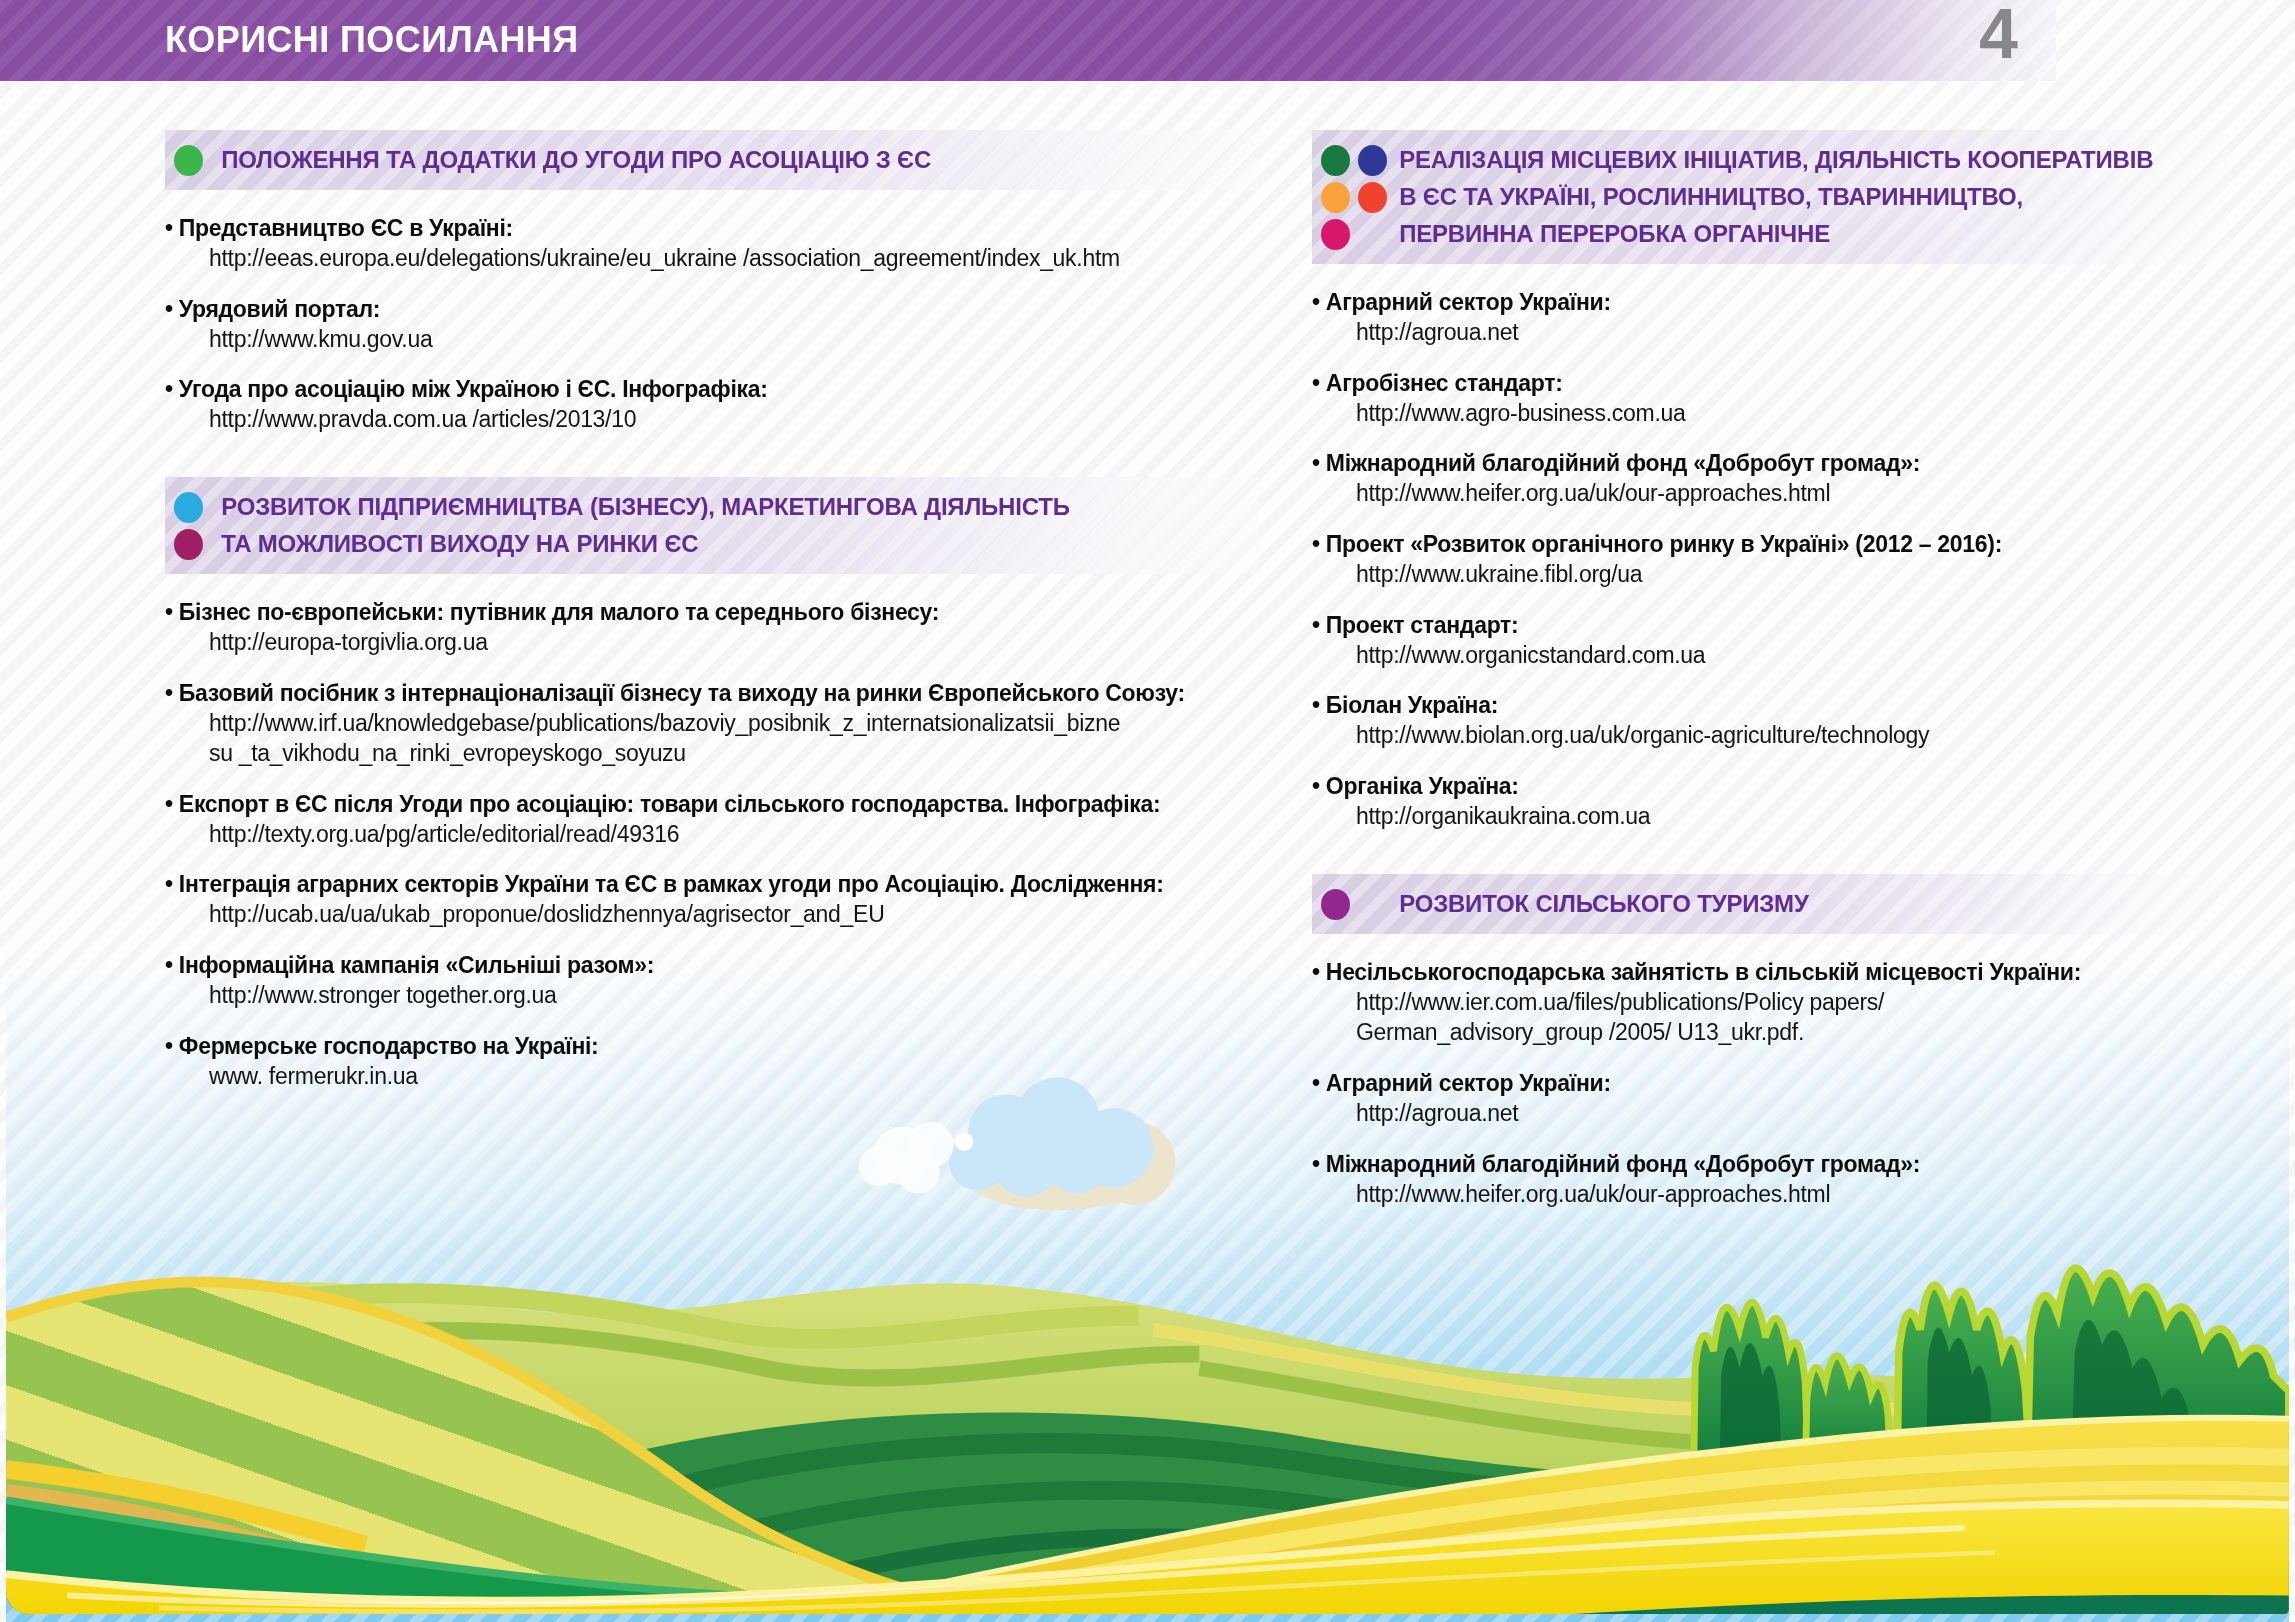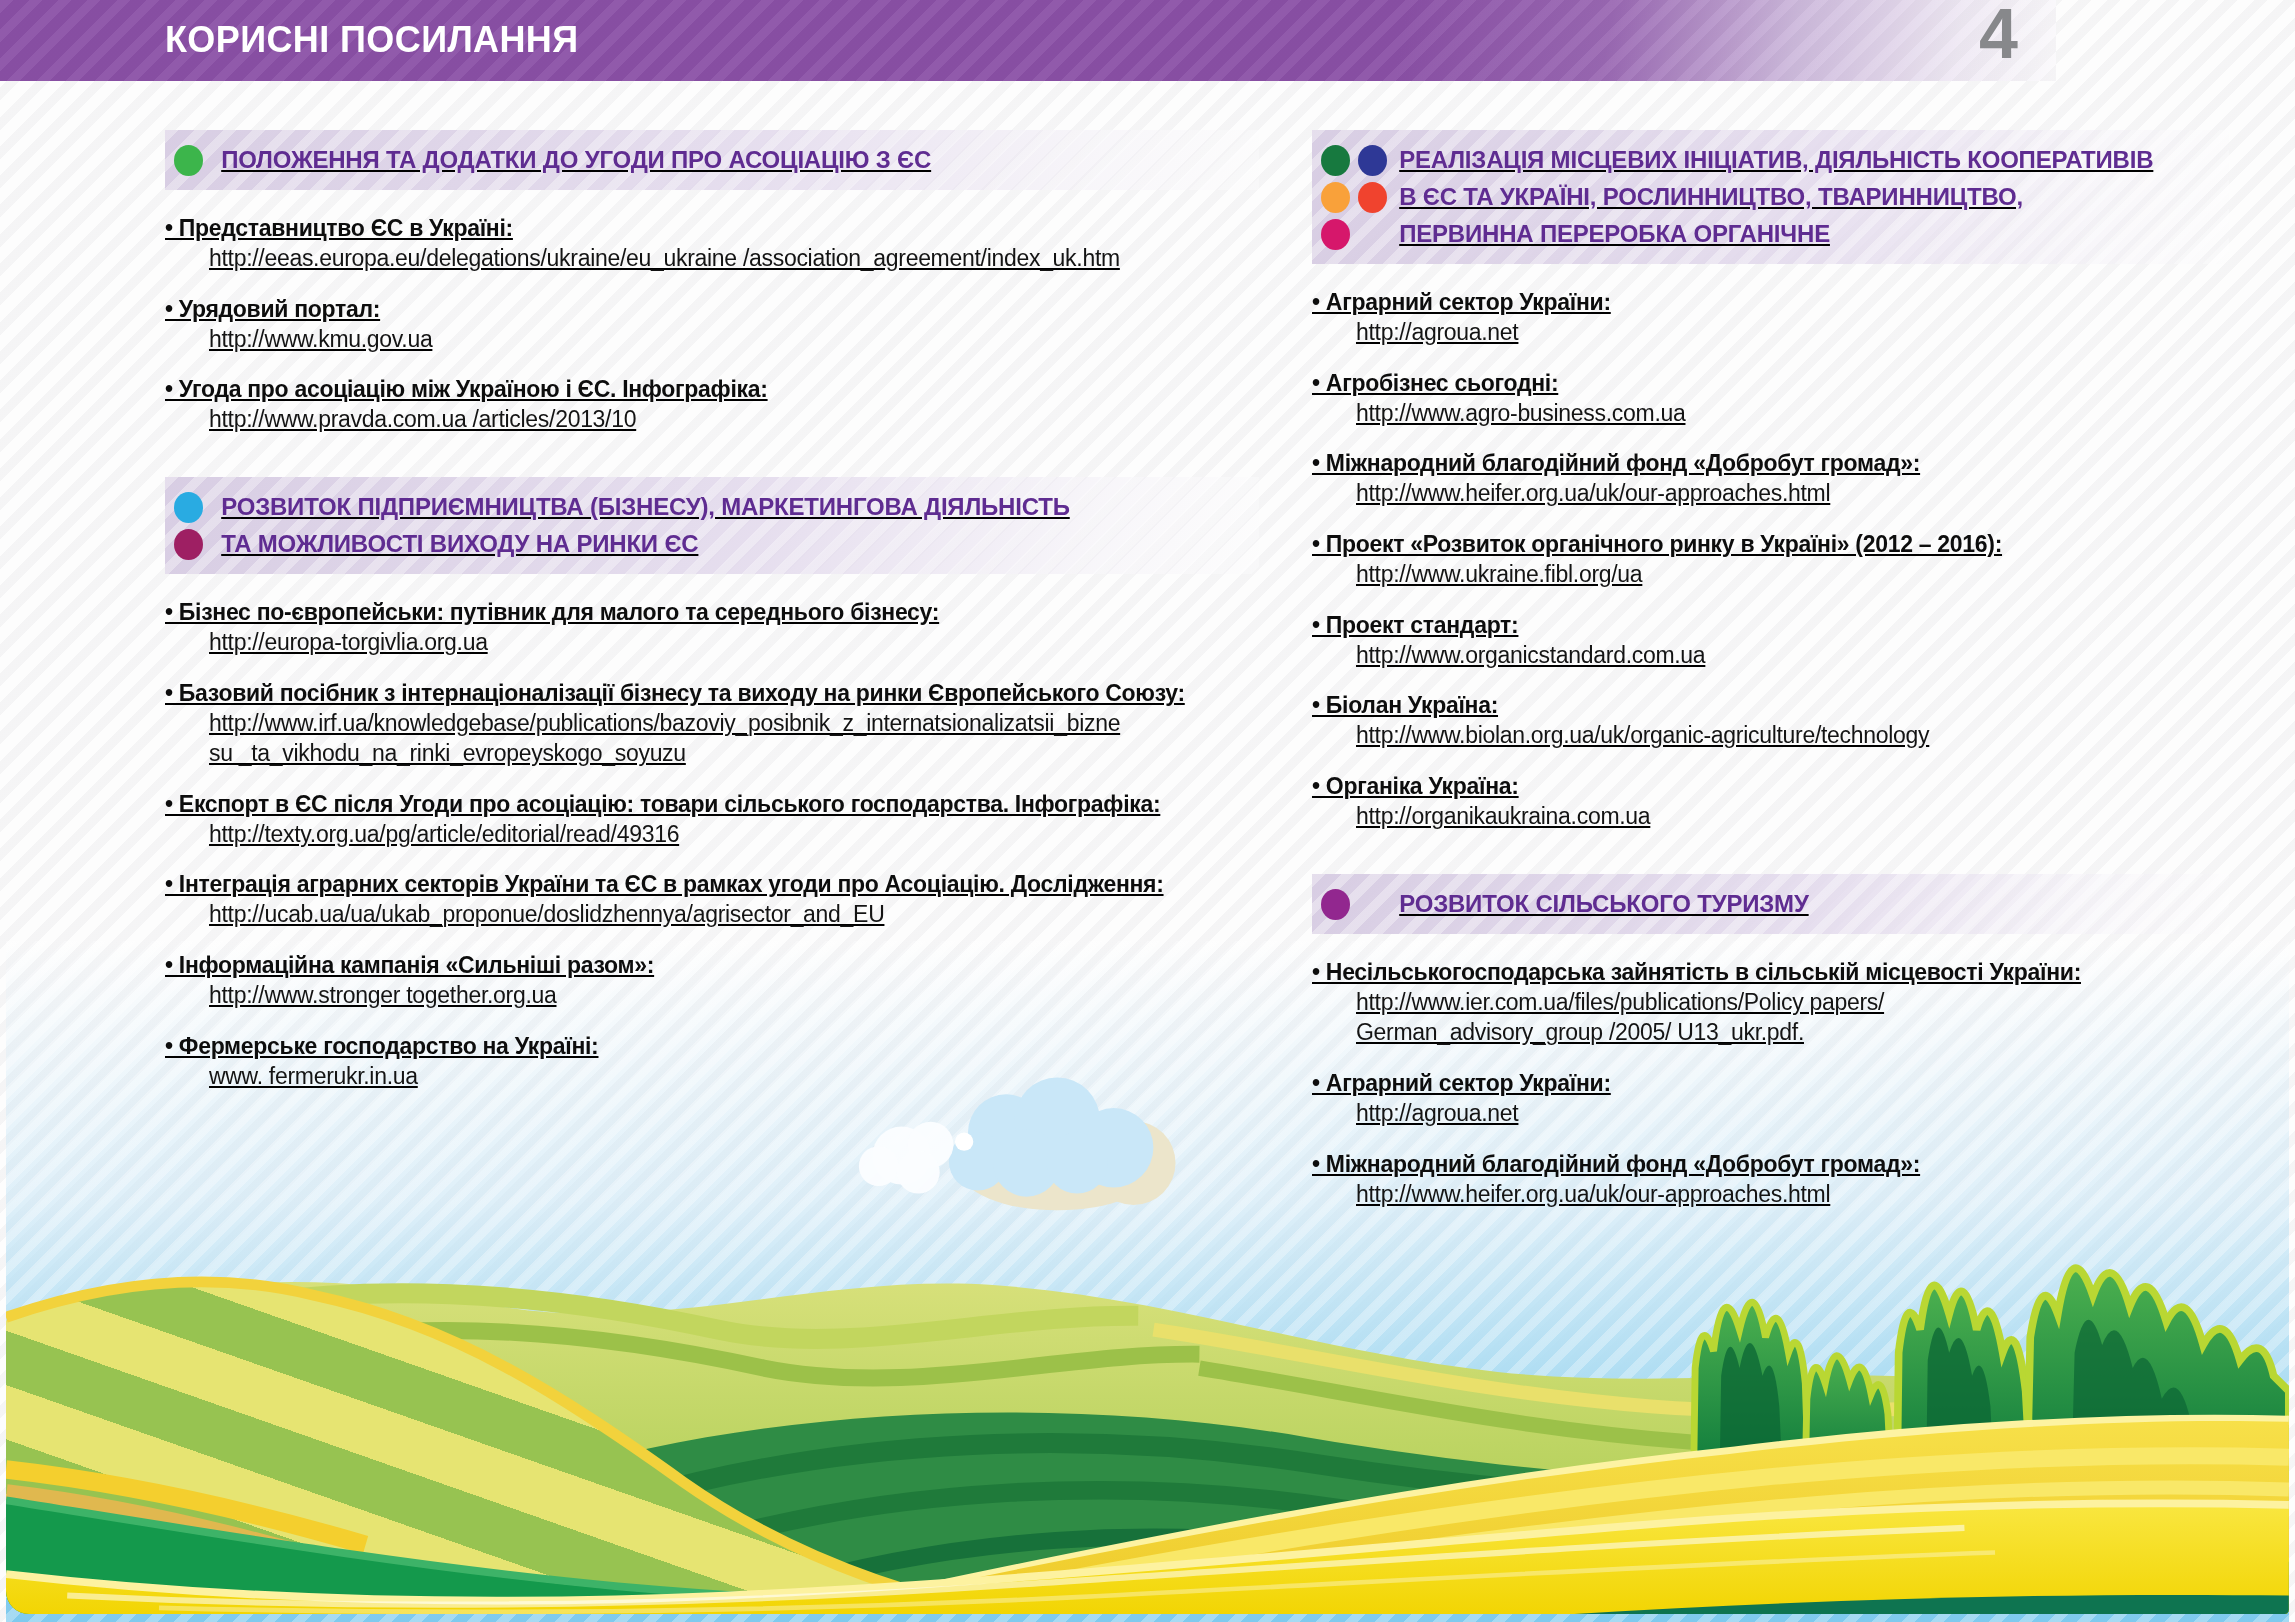--- a/index.html
+++ b/index.html
@@ -28,21 +28,21 @@
       repeating-linear-gradient(135deg, rgba(255,255,255,0.06) 0 9.2px, rgba(0,0,0,0.025) 9.2px 20.7px),
       linear-gradient(100deg,#8a50a6 0%,#8a50a6 68%,#9a68b3 78%,#cdb9dc 87%,#efe9f4 95%,#fbfafc 100%);
   }
   .topbar h1{
     margin:0 0 0 165px;line-height:80px;font-size:36px;font-weight:700;color:#ffffff;
     letter-spacing:0.4px;
   }
   .pagenum{
     position:absolute;top:-6.1px;right:38px;font-size:70px;font-weight:700;color:#87888b;
   }
-  .col{position:absolute;top:130px;z-index:2;text-decoration:underline;}
+  .col{position:absolute;top:130px;z-index:2;}
   #col-left{left:165px;width:1094px;}
   #col-right{left:1312px;width:917px;}
   .section-bar{
     margin:0 0 23px 0;padding:11.5px 13.8px 11.5px 9.2px;
     background:
       repeating-linear-gradient(135deg, rgba(255,255,255,0.35) 0 9.2px, rgba(255,255,255,0) 9.2px 20.7px),
       linear-gradient(100deg, rgba(214,203,226,0.95) 0%, rgba(226,217,236,0.85) 55%, rgba(240,236,245,0.40) 85%, rgba(248,246,250,0.05) 100%);
   }
   .section-bar:not(:first-child){margin-top:43px;}
   .bar-line{display:flex;align-items:center;min-height:37px;}
@@ -207,21 +207,21 @@
         <span class="bar-text">В ЄС ТА УКРАЇНІ, РОСЛИННИЦТВО, ТВАРИННИЦТВО,</span>
       </div>
       <div class="bar-line">
         <span class="dots">
           <span class="dot" style="background: rgb(214, 23, 107);"></span>
         </span>
         <span class="bar-text">ПЕРВИННА ПЕРЕРОБКА ОРГАНІЧНЕ</span>
       </div>
     </div>
     <div class="link-item"><span class="item-label">• Аграрний сектор України:</span><div class="item-url">http://agroua.net</div></div>
-    <div class="link-item"><span class="item-label">• Агробізнес сьогодні:</span><div class="item-url">http://www.agro-business.com.ua</div></div>
+    <div class="link-item"><span class="item-label">• Агробізнес стандарт:</span><div class="item-url">http://www.agro-business.com.ua</div></div>
     <div class="link-item"><span class="item-label">• Міжнародний благодійний фонд «Добробут громад»:</span><div class="item-url">http://www.heifer.org.ua/uk/our-approaches.html</div></div>
     <div class="link-item"><span class="item-label">• Проект «Розвиток органічного ринку в Україні» (2012 – 2016):</span><div class="item-url">http://www.ukraine.fibl.org/ua</div></div>
     <div class="link-item"><span class="item-label">• Проект стандарт:</span><div class="item-url">http://www.organicstandard.com.ua</div></div>
     <div class="link-item"><span class="item-label">• Біолан Україна:</span><div class="item-url">http://www.biolan.org.ua/uk/organic-agriculture/technology</div></div>
     <div class="link-item"><span class="item-label">• Органіка Україна:</span><div class="item-url">http://organikaukraina.com.ua</div></div>
     <div class="section-bar">
       <div class="bar-line">
         <span class="dots">
           <span class="dot" style="background: rgb(146, 39, 143);"></span>
         </span>

